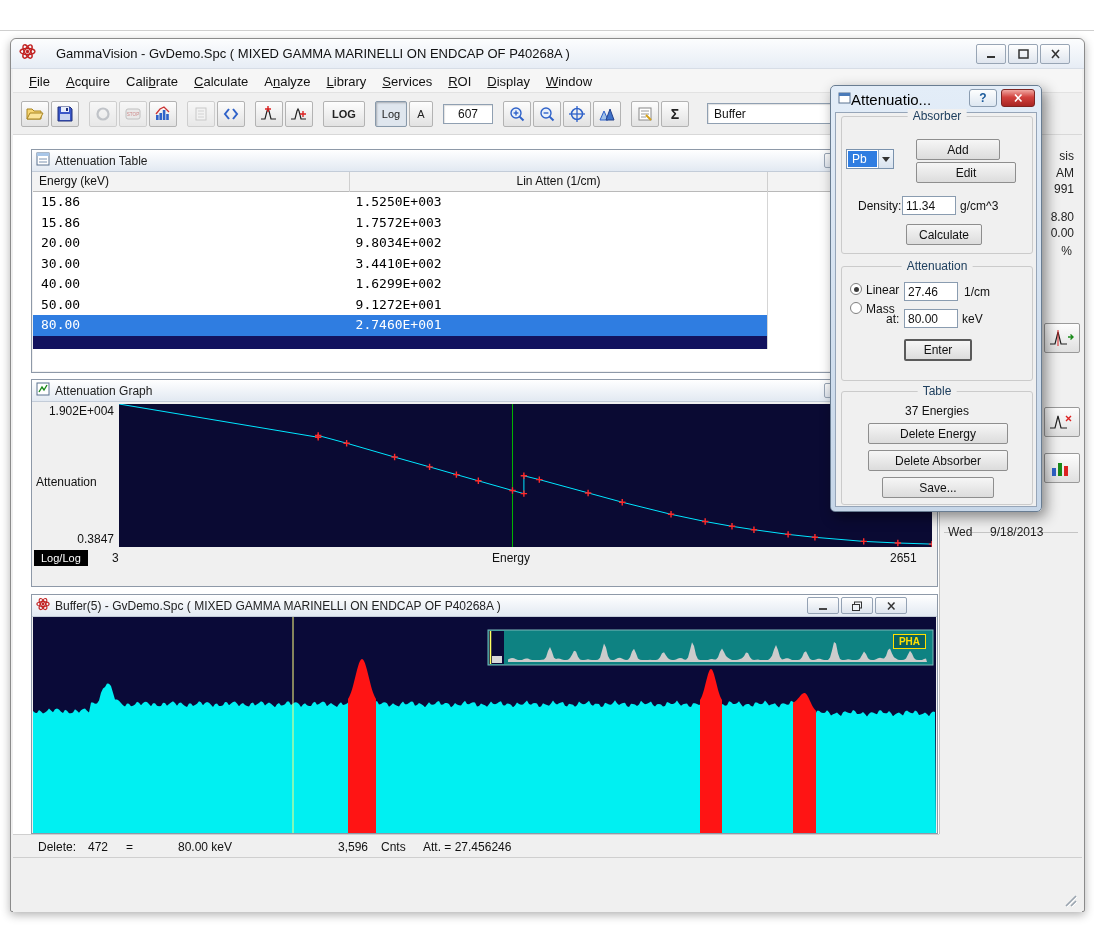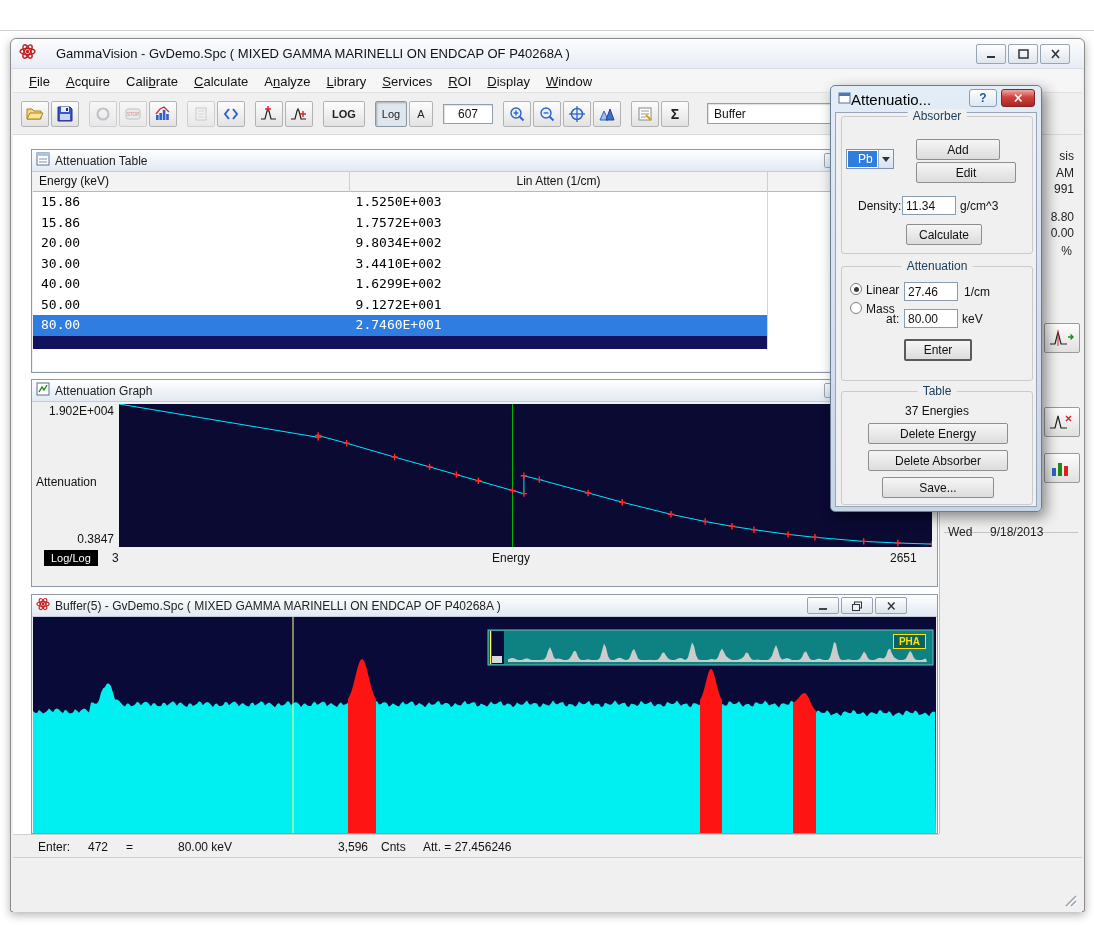--- a/index.html
+++ b/index.html
@@ -89,21 +89,21 @@
     font-size:12px;color:#20405f;white-space:nowrap}
   .btn{position:absolute;background:linear-gradient(#f6f6f6,#dcdcdc);border:1px solid #8e8e8e;border-radius:2px;
     font-size:12px;color:#111;display:flex;align-items:center;justify-content:center}
   .btn.default{border:2px solid #5a5a5a}
   .lbl{position:absolute;font-size:12px;color:#111;white-space:nowrap}
   .inp{position:absolute;background:#fff;border:1px solid #8a9cb0;font-size:12px;color:#111;padding:1px 3px;
     font-family:"Liberation Sans",sans-serif}
   .radio{position:absolute;width:12px;height:12px;border:1px solid #808080;border-radius:50%;background:#fff}
   .radio.on::after{content:"";position:absolute;left:3px;top:3px;width:5px;height:5px;border-radius:50%;background:#3a3a3a}
   .combo{position:absolute;width:48px;height:20px;background:#fff;border:1px solid #7a92ad;display:flex}
-  .combo .sel{flex:1;margin:1px;background:#2f7de1;color:#fff;font-size:12px;padding-left:10px;line-height:16px}
+  .combo .sel{flex:1;margin:1px;background:#2f7de1;color:#fff;font-size:12px;padding-left:4px;line-height:16px}
   .combo .arrow{width:15px;background:linear-gradient(#f4f8fc,#d8e2ee);border-left:1px solid #9cb0c6;
     display:flex;align-items:center;justify-content:center}
   .tri-down{width:0;height:0;border-left:4px solid transparent;border-right:4px solid transparent;border-top:5px solid #333}
 </style>
 </head>
 <body>
 
 <div id="screen">
   <div class="top-rule"></div>
 
@@ -367,21 +367,21 @@
               <path d="M582.973,117.54599999999999 L589.373,117.54599999999999 M586.173,114.34599999999999 L586.173,120.746" stroke="#ff2a2a" stroke-width="1.4"></path>
               <path d="M609.8019999999999,122.265 L616.202,122.265 M613.002,119.065 L613.002,125.465" stroke="#ff2a2a" stroke-width="1.4"></path>
               <path d="M631.7529999999999,125.697 L638.153,125.697 M634.953,122.497 L634.953,128.897" stroke="#ff2a2a" stroke-width="1.4"></path>
               <path d="M665.8989999999999,130.416 L672.299,130.416 M669.0989999999999,127.216 L669.0989999999999,133.61599999999999" stroke="#ff2a2a" stroke-width="1.4"></path>
               <path d="M692.728,133.276 L699.128,133.276 M695.928,130.07600000000002 L695.928,136.476" stroke="#ff2a2a" stroke-width="1.4"></path>
               <path d="M741.508,137.423 L747.9080000000001,137.423 M744.7080000000001,134.223 L744.7080000000001,140.623" stroke="#ff2a2a" stroke-width="1.4"></path>
               <path d="M775.6539999999999,138.996 L782.054,138.996 M778.8539999999999,135.79600000000002 L778.8539999999999,142.196" stroke="#ff2a2a" stroke-width="1.4"></path>
               <path d="M809.8,140.14 L816.2,140.14 M813,136.94 L813,143.33999999999997" stroke="#ff2a2a" stroke-width="1.4"></path>
             </svg>
         </div>
-        <div class="loglog" style="left:12px;top:170px">Log/Log</div>
+        <div class="loglog" style="left:2px;top:170px">Log/Log</div>
         <div class="glab" style="left:80px;top:171px">3</div>
         <div class="glab" style="left:460px;top:171px">Energy</div>
         <div class="glab" style="left:858px;top:171px;width:42px">2651</div>
       </div>
 
       <div class="child" style="left:18px;top:459px;width:907px;height:240px">
         <div class="ctitle">
           <span><svg width="14" height="14" viewBox="0 0 16 16">
                 <ellipse cx="8" cy="8" rx="7" ry="2.8" fill="none" stroke="#c22222" stroke-width="1.4"></ellipse>
                 <ellipse cx="8" cy="8" rx="7" ry="2.8" fill="none" stroke="#c22222" stroke-width="1.4" transform="rotate(60 8 8)"></ellipse>
@@ -452,21 +452,21 @@
               <rect x="15" y="8" width="4" height="10" fill="#d22"></rect>
             </svg>
           </div>
         <div class="date-rule"></div>
         <div class="frag" style="left:8px;top:390px">Wed</div>
         <div class="frag" style="left:50px;top:390px">9/18/2013</div>
       </div>
     </div>
 
     <div class="status-bar">
-      <span style="left:25px">Enter:</span>
+      <span style="left:25px">Delete:</span>
       <span style="left:75px">472</span>
       <span style="left:113px">=</span>
       <span style="left:165px">80.00 keV</span>
       <span style="left:325px">3,596</span>
       <span style="left:368px">Cnts</span>
       <span style="left:410px">Att. = 27.456246</span>
     </div>
 
     <div class="bottom-strip">
       <svg style="position:absolute;right:4px;bottom:4px" width="15" height="15">

